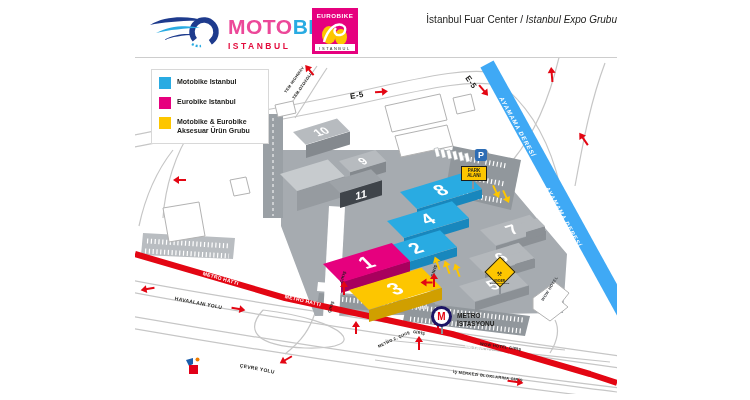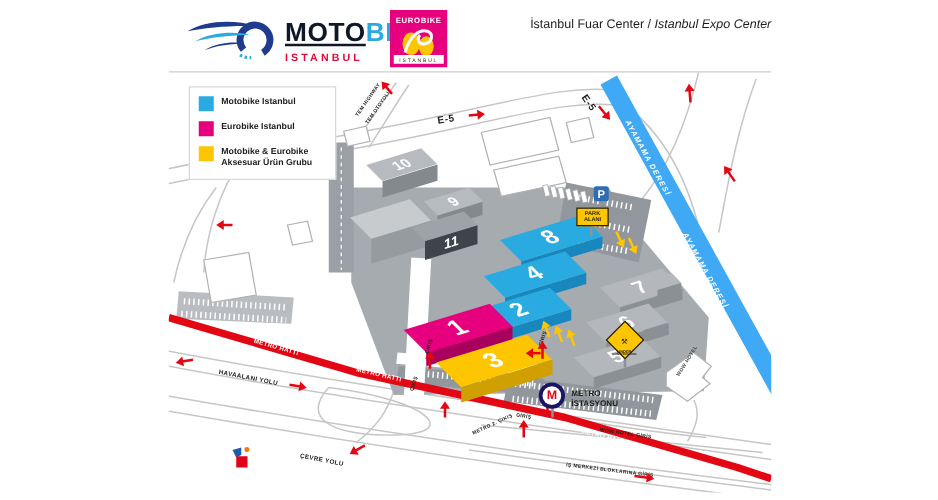--- a/index.html
+++ b/index.html
@@ -3,21 +3,21 @@
 <meta charset="utf-8">
 <style>
   html,body{margin:0;padding:0;background:#fff;}
   .page{position:relative;width:750px;height:400px;background:#fff;overflow:hidden;
         font-family:"Liberation Sans",sans-serif;color:#1d1d1b;}
   .abs{position:absolute;}
 
   
   .moto-txt{position:absolute;left:228px;top:16px;line-height:1;}
   .moto-txt .big{font-size:21px;font-weight:bold;letter-spacing:.5px;}
-  .moto-txt .moto{color:#0f172a;text-decoration:underline;} .moto-txt .bike{color:#29abe2;}
+  .moto-txt .moto{color:#ec4899;} .moto-txt .bike{color:#29abe2;}
   .moto-txt .ist{display:block;margin-top:5px;font-size:8.5px;font-weight:bold;
                  letter-spacing:2.5px;color:#e30b3c;}
   .venue{position:absolute;left:380px;top:14px;width:237px;text-align:right;}
   .venue .l1{font-size:10px;}
   .venue .l1 em{font-style:italic;}
   .venue .l2{font-size:17px;font-weight:bold;margin-top:3px;letter-spacing:.3px;}
 
   
   .map{position:absolute;left:135px;top:57px;width:482px;height:336px;
        border-top:1px solid #cdcdcd;}
@@ -108,21 +108,21 @@
       <text x="23" y="10" fill="#fff" font-size="6.2" font-weight="bold" text-anchor="middle" letter-spacing="0.5" font-family="Liberation Sans, sans-serif">EUROBIKE</text>
       <ellipse cx="17" cy="27" rx="7" ry="9" fill="#fdc600"></ellipse>
       <ellipse cx="29" cy="29" rx="6" ry="8" fill="#fdc600"></ellipse>
       <path d="M12,34 C16,20 24,15 30,17 C35,19 34,26 28,27 C23,28 21,23 24,20" stroke="#fff" stroke-width="2.4" fill="none"></path>
       <rect x="3" y="36" width="40" height="7" fill="#fff"></rect>
       <text x="23" y="41.5" fill="#1d1d1b" font-size="4" text-anchor="middle" letter-spacing="1.5" font-family="Liberation Sans, sans-serif">ISTANBUL</text>
     </svg>
   </div>
 
   <div class="venue">
-    <div class="l1"><span>İstanbul Fuar Center /</span> <em>Istanbul Expo Center</em></div>
+    <div class="l1"><span>İstanbul Fuar Center /</span> <em>Istanbul Expo Grubu</em></div>
   </div>
 
   <div class="map">
 
     <svg class="base" width="482" height="336" viewBox="0 0 482 336">
 
       <g stroke="#c6c6c6" stroke-width="1.2" fill="none">
         <path d="M-5,78 C70,62 150,50 230,32 S330,12 355,14"></path>
         <path d="M-5,90 C70,74 152,62 232,44 S332,24 357,26"></path>
         <ellipse cx="62" cy="54" rx="27" ry="15" transform="rotate(-18 62 54)"></ellipse>

